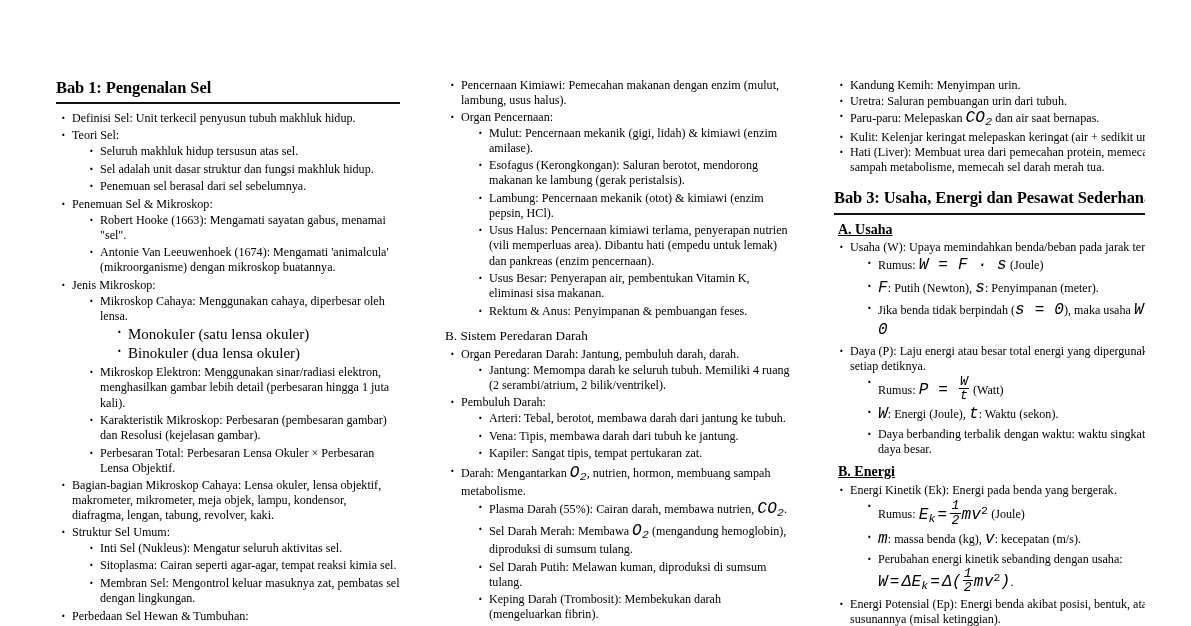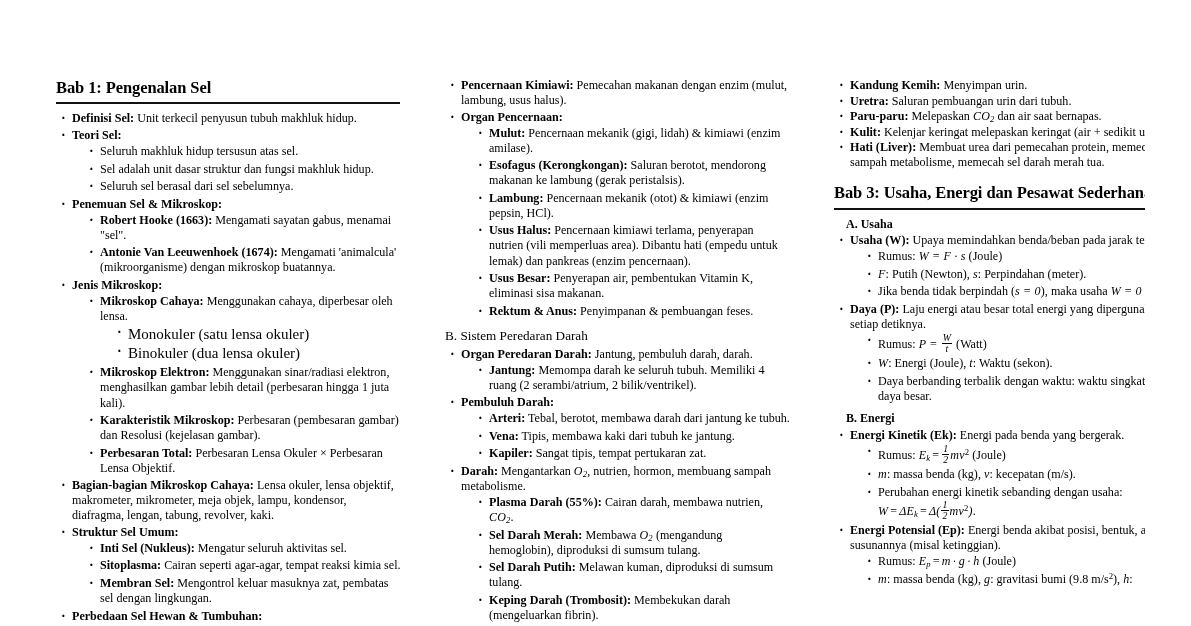--- a/index.html
+++ b/index.html
@@ -54,24 +54,25 @@
     margin: 0 0 7px 0;
     width: 344px;
   }
   .section-title {
     font-size: 13.2px;
     font-weight: normal;
     margin: 9px 0 3px 0;
     line-height: 1.2;
   }
   .subsection-title {
-    font-size: 12px;
+    font-size: 14px;
     font-weight: bold;
-    margin: 7px 0 2px 12px;
+    margin: 7px 0 2px 4px;
     line-height: 1.2;
+    text-decoration: underline;
   }
 
   
   ul {
     list-style: none;
     margin: 0;
     padding: 0;
   }
   ul.lvl1 { margin-left: 4px; }
   ul.lvl2 { margin-left: 16px; margin-top: 1px; }
@@ -92,27 +93,27 @@
     top: -1px;
     font-size: 14px;
     font-weight: bold;
     line-height: 1.245;
   }
   ul.lvl2 > li { font-size: 12.1px; margin-bottom: 2.5px; }
   ul.lvl3 > li { font-size: 15px; margin-bottom: 0.5px; }
 
   li.tight { margin-bottom: 0.5px; }
 
-  b, .term { font-weight: bold; }
+  b, .term { font-weight: normal; }
 
   
   .math {
-    font-family: Liberation Serif, serif;
+    font-family: Liberation Mono, monospace;
     font-style: italic;
-    font-size: 12px;
+    font-size: 16px;
     letter-spacing: 0.2px;
   }
   .math .op {
     font-style: normal;
     padding: 0 2px;
   }
   sub {
     font-size: 0.72em;
     line-height: 0;
     vertical-align: -0.25em;
@@ -150,21 +151,21 @@
     <div class="col">
       <div class="chapter-title">Bab 1: Pengenalan Sel</div>
       <hr class="chapter-rule">
 
       <ul class="lvl1">
         <li><b class="term">Definisi Sel:</b><span> Unit terkecil penyusun tubuh makhluk hidup.</span></li>
         <li class="tight"><b class="term">Teori Sel:</b>
           <ul class="lvl2">
             <li class="tight"><span>Seluruh makhluk hidup tersusun atas sel.</span></li>
             <li class="tight"><span>Sel adalah unit dasar struktur dan fungsi makhluk hidup.</span></li>
-            <li class="tight"><span>Seluruh sel berasal dari sel sebelumnya.</span></li>
+            <li class="tight"><span>Penemuan sel berasal dari sel sebelumnya.</span></li>
           </ul>
         </li>
         <li class="tight"><b class="term">Penemuan Sel &amp; Mikroskop:</b>
           <ul class="lvl2">
             <li><b class="term">Robert Hooke (1663):</b><span> Mengamati sayatan gabus, menamai "sel".</span></li>
             <li><b class="term">Antonie Van Leeuwenhoek (1674):</b><span> Mengamati 'animalcula' (mikroorganisme) dengan mikroskop buatannya.</span></li>
           </ul>
         </li>
         <li class="tight"><b class="term">Jenis Mikroskop:</b>
           <ul class="lvl2">
@@ -210,21 +211,21 @@
 
       <ul class="lvl1">
         <li class="tight"><b class="term">Organ Peredaran Darah:</b><span> Jantung, pembuluh darah, darah.</span>
           <ul class="lvl2">
             <li><b class="term">Jantung:</b><span> Memompa darah ke seluruh tubuh. Memiliki 4 ruang (2 serambi/atrium, 2 bilik/ventrikel).</span></li>
           </ul>
         </li>
         <li class="tight"><b class="term">Pembuluh Darah:</b>
           <ul class="lvl2">
             <li><b class="term">Arteri:</b><span> Tebal, berotot, membawa darah dari jantung ke tubuh.</span></li>
-            <li><b class="term">Vena:</b><span> Tipis, membawa kaki dari tubuh ke jantung.</span></li>
+            <li><b class="term">Vena:</b><span> Tipis, membawa darah dari tubuh ke jantung.</span></li>
             <li><b class="term">Kapiler:</b><span> Sangat tipis, tempat pertukaran zat.</span></li>
           </ul>
         </li>
         <li class="tight"><b class="term">Darah:</b><span> Mengantarkan </span><span class="math">O<sub>2</sub></span><span>, nutrien, hormon, membuang sampah metabolisme.</span>
           <ul class="lvl2">
             <li><b class="term">Plasma Darah (55%):</b><span> Cairan darah, membawa nutrien, </span><span class="math">CO<sub>2</sub></span><span>.</span></li>
             <li><b class="term">Sel Darah Merah:</b><span> Membawa </span><span class="math">O<sub>2</sub></span><span> (mengandung hemoglobin), diproduksi di sumsum tulang.</span></li>
             <li><b class="term">Sel Darah Putih:</b><span> Melawan kuman, diproduksi di sumsum tulang.</span></li>
             <li><b class="term">Keping Darah (Trombosit):</b><span> Membekukan darah (mengeluarkan fibrin).</span></li>
           </ul>
@@ -244,21 +245,21 @@
 
       <div class="chapter-title" style="margin-top:13px;">Bab 3: Usaha, Energi dan Pesawat Sederhana</div>
       <hr class="chapter-rule">
 
       <div class="subsection-title" style="margin-top:4px;">A. Usaha</div>
 
       <ul class="lvl1">
         <li class="tight"><b class="term">Usaha (W):</b><span> Upaya memindahkan benda/beban pada jarak tertentu.</span>
           <ul class="lvl2">
             <li><span>Rumus: </span><span class="math">W = F · s</span><span> (Joule)</span></li>
-            <li><span class="math">F</span><span>: Putih (Newton), </span><span class="math">s</span><span>: Perpindahan (meter).</span></li>
+            <li><span class="math">F</span><span>: Putih (Newton), </span><span class="math">s</span><span>: Penyimpanan (meter).</span></li>
             <li><span>Jika benda tidak berpindah (</span><span class="math">s = 0</span><span>), maka usaha </span><span class="math">W = 0</span></li>
           </ul>
         </li>
         <li class="tight"><b class="term">Daya (P):</b><span> Laju energi atau besar total energi yang dipergunakan setiap detiknya.</span>
           <ul class="lvl2">
             <li><span>Rumus: </span><span class="math"><span>P =</span> <span class="frac"><span class="t">W</span><span class="b">t</span></span></span><span> (Watt)</span></li>
             <li><span class="math">W</span><span>: Energi (Joule), </span><span class="math">t</span><span>: Waktu (sekon).</span></li>
             <li><span>Daya berbanding terbalik dengan waktu: waktu singkat → daya besar.</span></li>
           </ul>
         </li>

